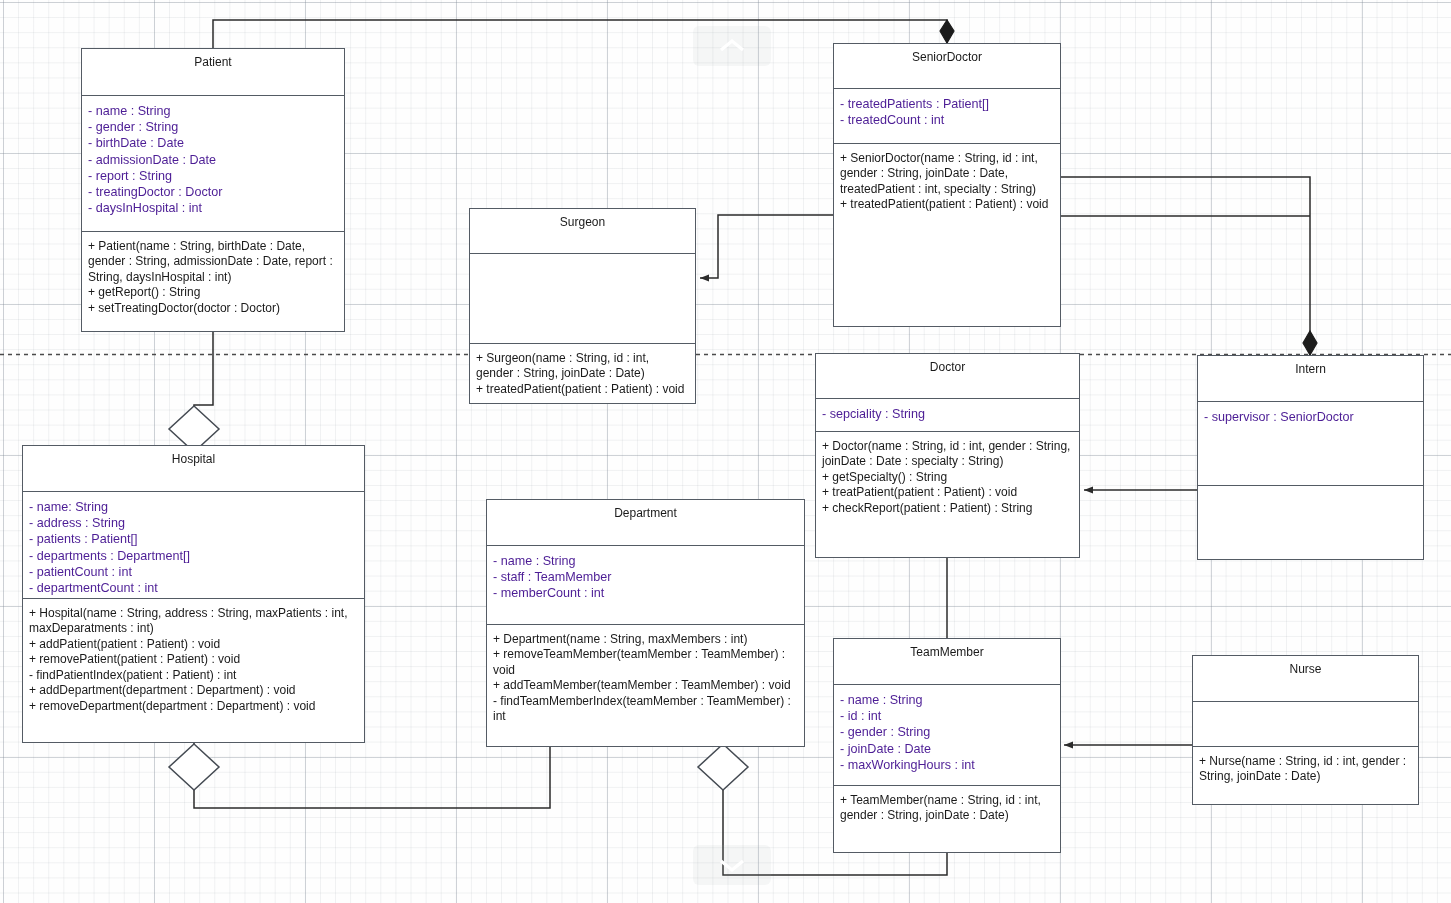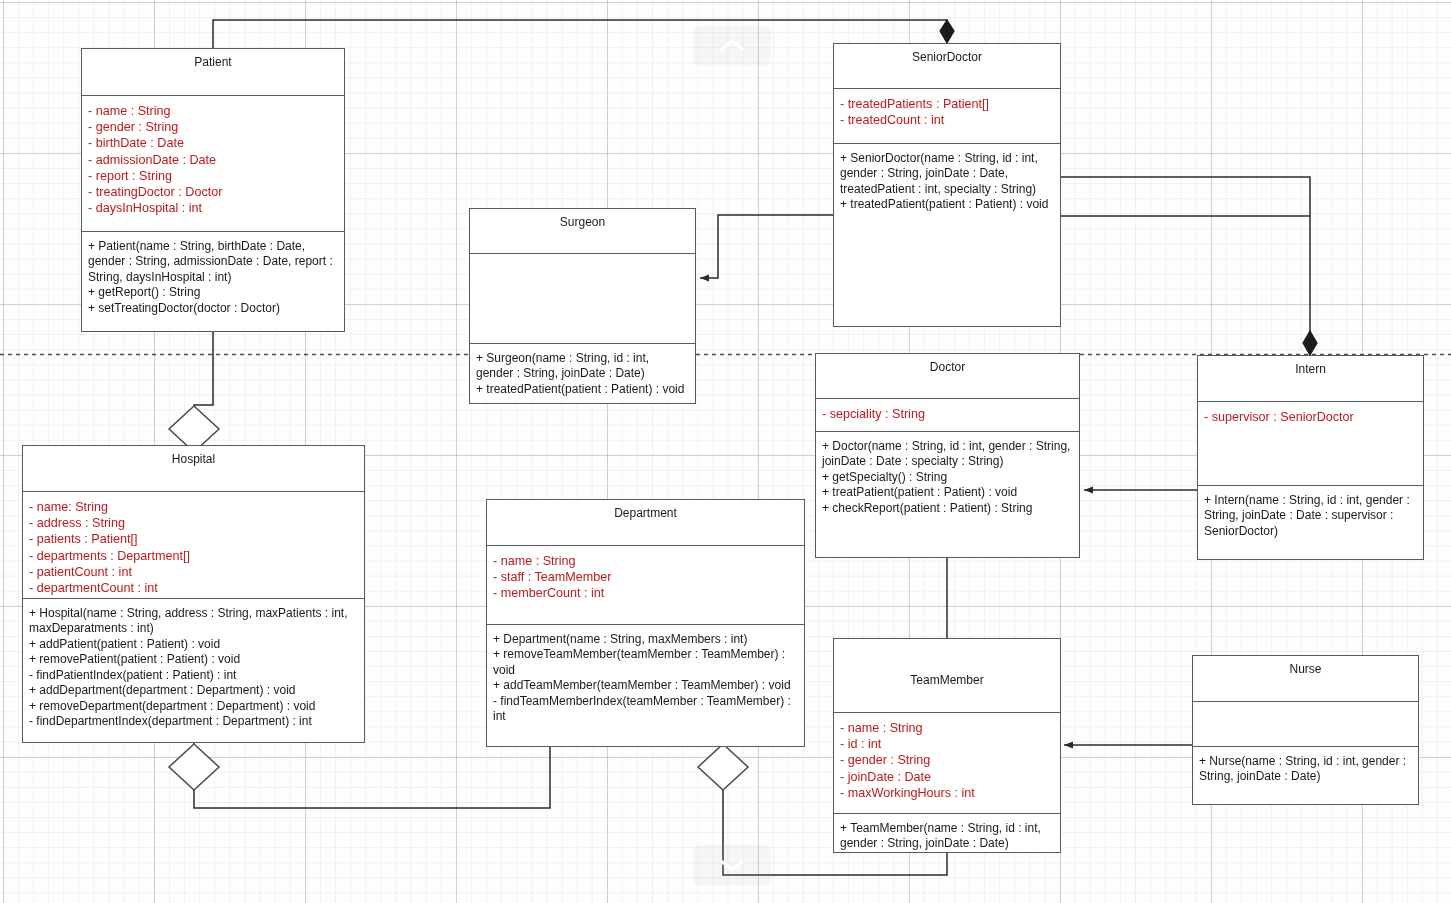--- a/index.html
+++ b/index.html
@@ -47,21 +47,21 @@
     color: #1a1a1a;
     padding: 6px 4px 6px 4px;
     border-bottom: 1px solid #545b64;
     flex: 0 0 auto;
     line-height: 1.2;
   }
   .cls-attrs {
     border-bottom: 1px solid #545b64;
     padding: 7px 6px 7px 6px;
     font-size: 12.6px;
-    color: #b91c1c;
+    color: #4c1d95;
     line-height: 1.29;
     flex: 0 0 auto;
   }
   .cls-ops {
     padding: 7px 6px 7px 6px;
     font-size: 12px;
     color: #1a1a1a;
     line-height: 1.29;
     flex: 1 1 auto;
   }
@@ -172,63 +172,59 @@
         <div>+ treatPatient(patient : Patient) : void</div>
         <div>+ checkReport(patient : Patient) : String</div>
       </div>
   </div>
 
   <div class="umlclass" style="left: 1197px; top: 355px; width: 227px; height: 205px;">
     <div class="cls-title" style="height: 33px;">Intern</div>
     <div class="cls-attrs" style="height: 84px; box-sizing: border-box;">
         <div>- supervisor : SeniorDoctor</div>
       </div>
-    <div class="cls-ops">
-        <div>+ Intern(name : String, id : int, gender : String, joinDate : Date : supervisor : SeniorDoctor)</div>
-      </div>
   </div>
 
   <div class="umlclass" style="left: 22px; top: 445px; width: 343px; height: 298px;">
     <div class="cls-title" style="height: 33px;">Hospital</div>
     <div class="cls-attrs" style="height: 107px; box-sizing: border-box;">
         <div>- name: String</div>
         <div>- address : String</div>
         <div>- patients : Patient[]</div>
         <div>- departments : Department[]</div>
         <div>- patientCount : int</div>
         <div>- departmentCount : int</div>
       </div>
     <div class="cls-ops">
         <div>+ Hospital(name : String, address : String, maxPatients : int, maxDeparatments : int)</div>
         <div>+ addPatient(patient : Patient) : void</div>
         <div>+ removePatient(patient : Patient) : void</div>
         <div>- findPatientIndex(patient : Patient) : int</div>
         <div>+ addDepartment(department : Department) : void</div>
         <div>+ removeDepartment(department : Department) : void</div>
-        <div>- findDepartmentIndex(department : Department) : int</div>
       </div>
   </div>
 
   <div class="umlclass" style="left: 486px; top: 499px; width: 319px; height: 248px;">
     <div class="cls-title" style="height: 33px;">Department</div>
     <div class="cls-attrs" style="height: 79px; box-sizing: border-box;">
         <div>- name : String</div>
         <div>- staff : TeamMember</div>
         <div>- memberCount : int</div>
       </div>
     <div class="cls-ops">
         <div>+ Department(name : String, maxMembers : int)</div>
         <div>+ removeTeamMember(teamMember : TeamMember) : void</div>
         <div>+ addTeamMember(teamMember : TeamMember) : void</div>
         <div>- findTeamMemberIndex(teamMember : TeamMember) : int</div>
       </div>
   </div>
 
   <div class="umlclass" style="left: 833px; top: 638px; width: 228px; height: 215px;">
-    <div class="cls-title" style="height: 33px; margin-top: 28px;">TeamMember</div>
+    <div class="cls-title" style="height: 33px;">TeamMember</div>
     <div class="cls-attrs" style="height: 101px; box-sizing: border-box;">
         <div>- name : String</div>
         <div>- id : int</div>
         <div>- gender : String</div>
         <div>- joinDate : Date</div>
         <div>- maxWorkingHours : int</div>
       </div>
     <div class="cls-ops">
         <div>+ TeamMember(name : String, id : int, gender : String, joinDate : Date)</div>
       </div>

